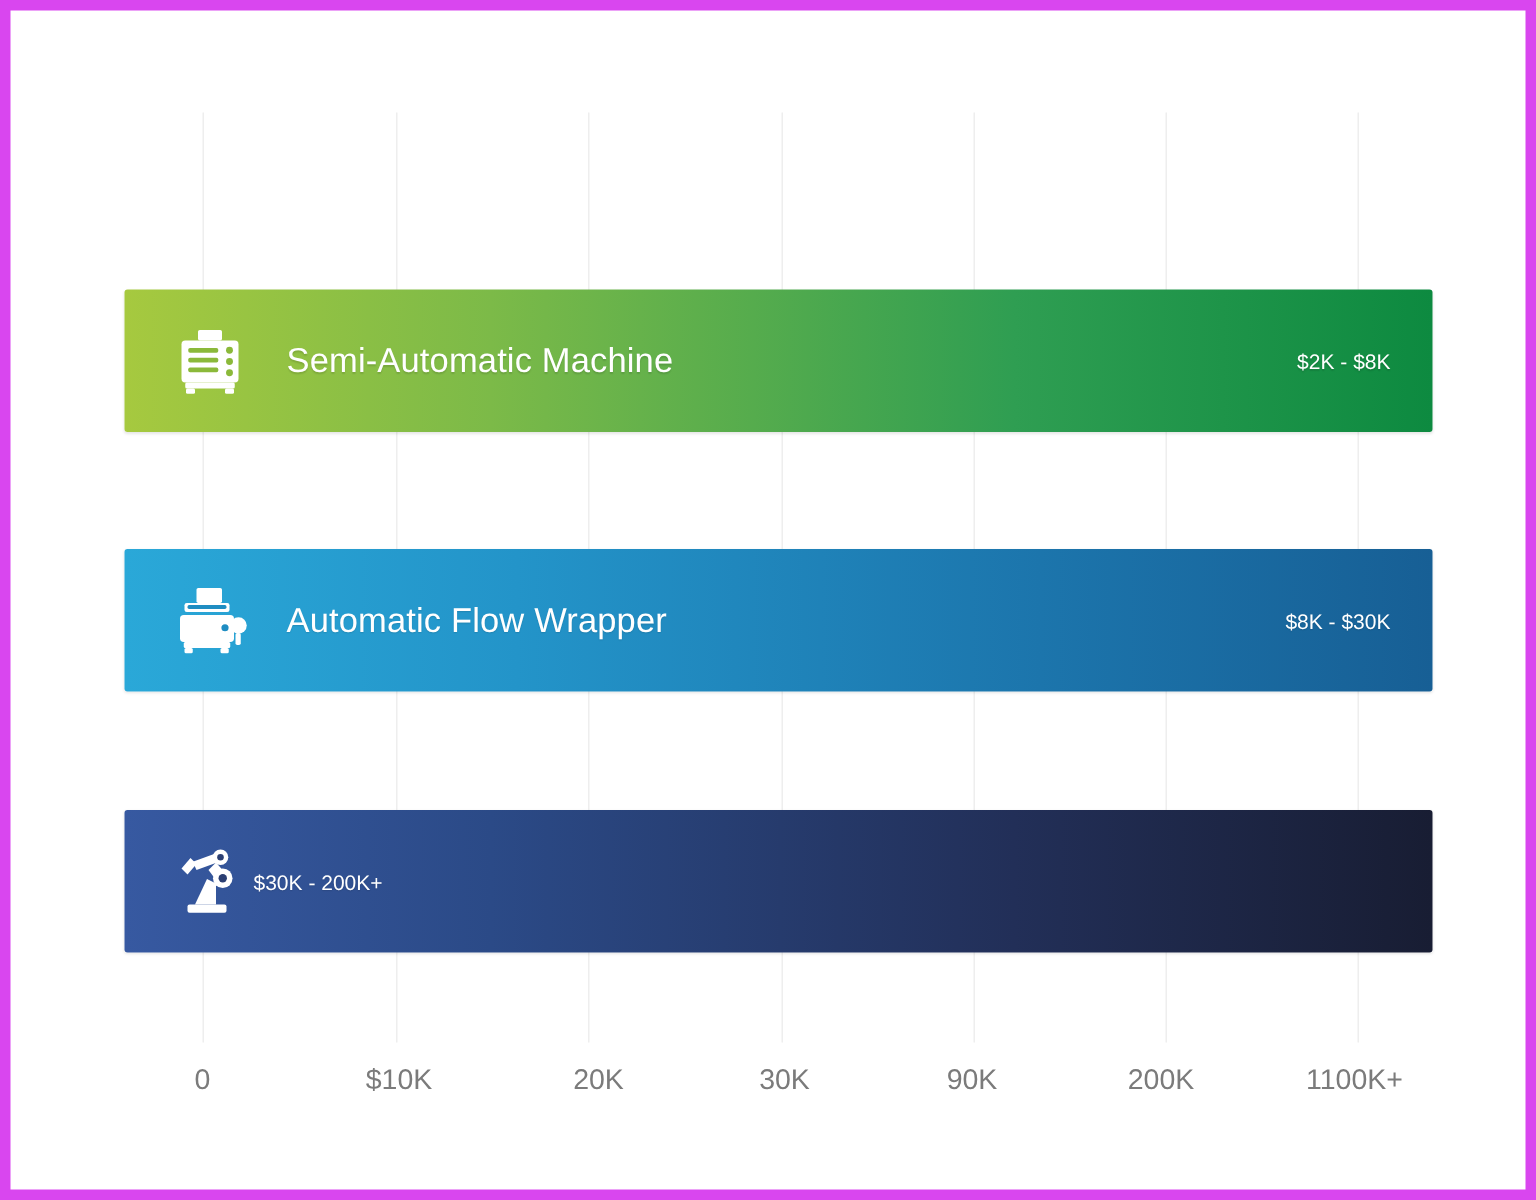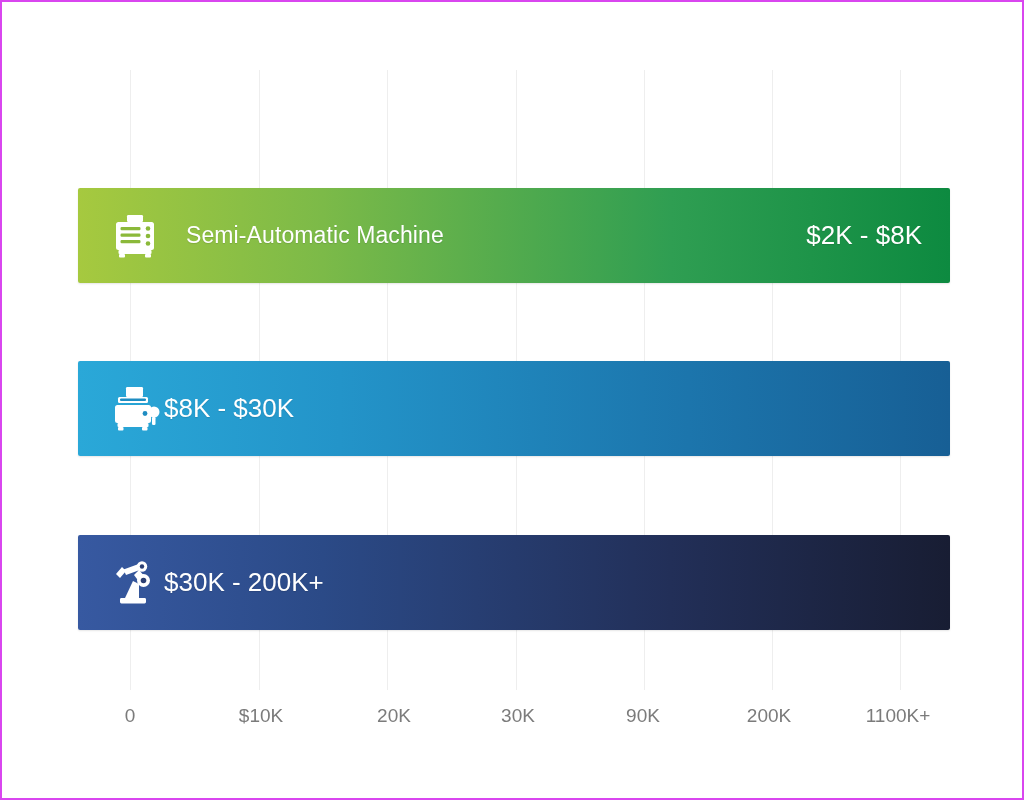--- a/index.html
+++ b/index.html
@@ -11,21 +11,21 @@
   body {
     font-family: "Liberation Sans", sans-serif;
     -webkit-font-smoothing: antialiased;
   }
   #canvas {
     position: relative;
     width: 1024px;
     height: 800px;
     background: #ffffff;
     box-sizing: border-box;
-    border: 2px solid #d946ef;
+    border: 7px solid #d946ef;
     overflow: hidden;
   }
 
   
   #gridlines {
     position: absolute;
     left: 0; top: 0;
     width: 1024px;
     height: 800px;
     pointer-events: none;
@@ -72,21 +72,21 @@
     font-size: 23px;
     font-weight: 400;
     letter-spacing: 0.1px;
     white-space: nowrap;
     text-shadow: 0 1px 1px rgba(0,0,0,0.12);
   }
   .bar-value {
     flex: 0 0 auto;
     margin-right: 28px;
     color: #ffffff;
-    font-size: 26px;
+    font-size: 14px;
     font-weight: 400;
     white-space: nowrap;
     text-shadow: 0 1px 1px rgba(0,0,0,0.12);
   }
 
   
   #axis {
     position: absolute;
     left: 0;
     top: 703px;
@@ -154,20 +154,21 @@
           <rect x="33" y="43" width="5.5" height="3.5" rx="1"></rect>
           <circle cx="45" cy="28" r="5.5"></circle>
           <rect x="43" y="33" width="3.5" height="8" rx="1.2"></rect>
         </g>
         <g fill="#1f8dc2">
           <rect x="11" y="14.4" width="26" height="2.6" rx="1.1"></rect>
           <circle cx="36" cy="29.5" r="2.4"></circle>
         </g>
       </svg>
     </span>
+    <span class="bar-label">Automatic Flow Wrapper</span>
     <span class="bar-value">$8K - $30K</span>
   </div>
 
   <div class="bar-row r2">
     <span class="bar-icon">
       <svg width="52" height="50" viewBox="0 0 52 50" aria-hidden="true">
         <g fill="#ffffff">
           <path d="M7 16 L13 9 L17 13 L11 20 Z"></path>
           <path d="M14.5 11.5 L31 5.5 L33.5 11 L17 17 Z"></path>
           <circle cx="33" cy="8.5" r="5.2"></circle>

